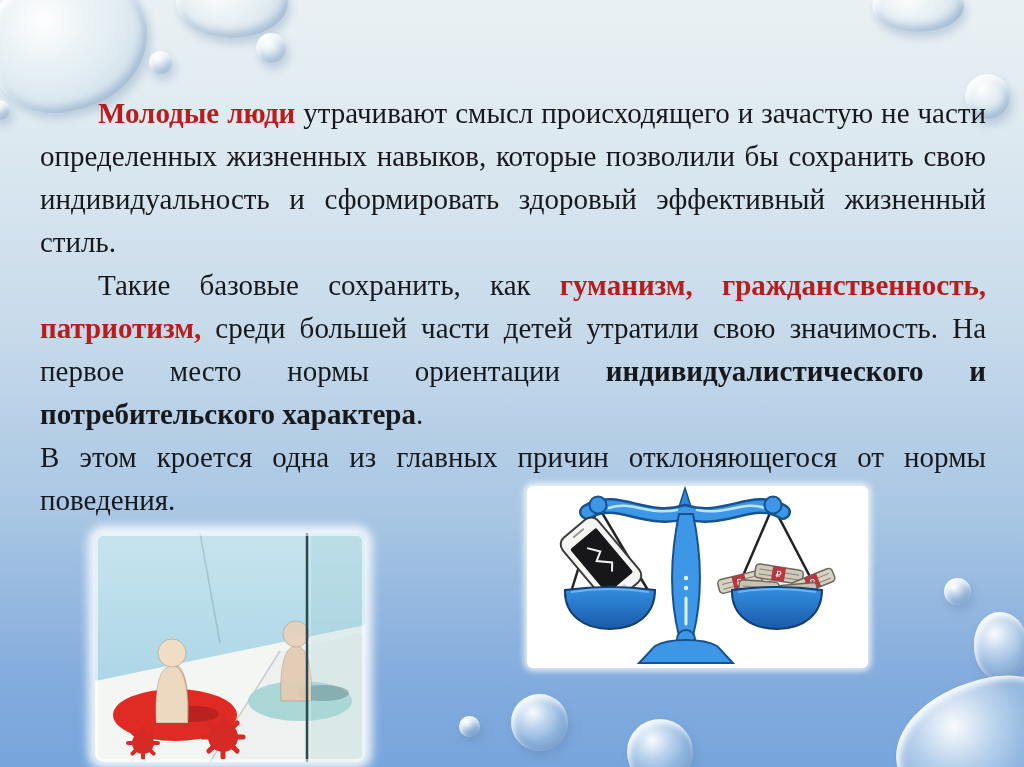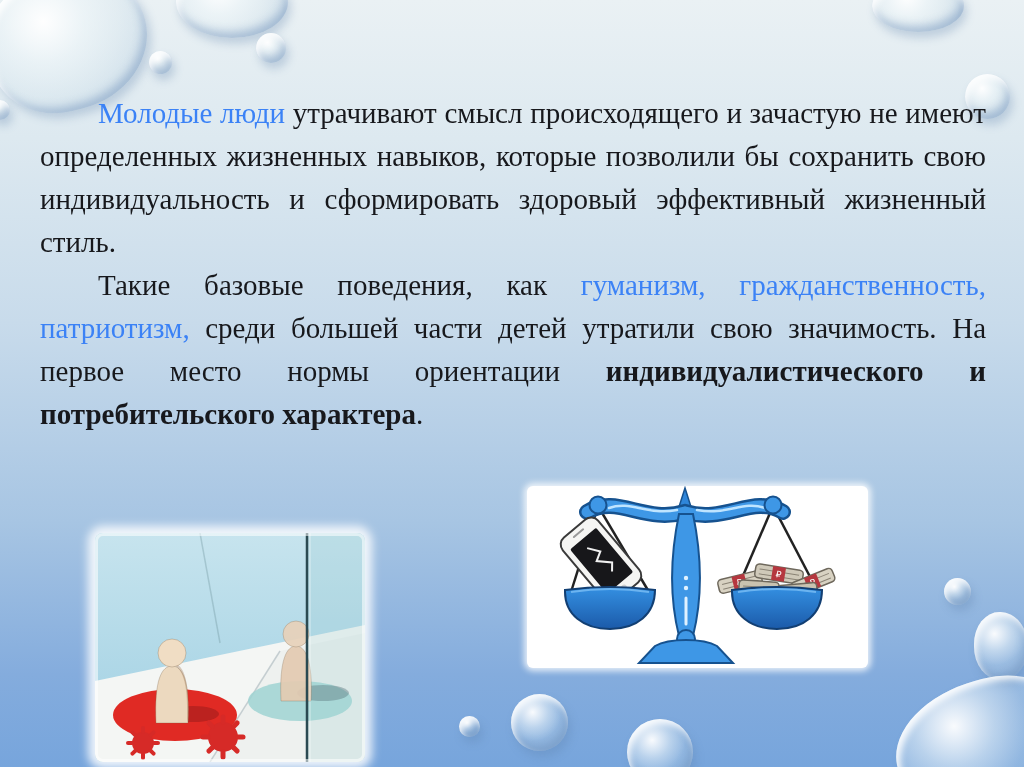--- a/index.html
+++ b/index.html
@@ -33,21 +33,21 @@
   .b12{left:511px;top:694px;width:57px;height:57px;}
   .b13{left:627px;top:719px;width:66px;height:66px;}
   
   .textblock{
     position:absolute;left:40px;top:92px;width:946px;
     font-size:29px;line-height:43px;color:#17181c;
     text-align:justify;z-index:3;
   }
   .textblock p{margin:0;}
   .indent{text-indent:58px;}
-  .red-bold{color:#3b82f6;font-weight:normal;}
+  .red-bold{color:#b91c1c;font-weight:bold;}
   .bold{font-weight:bold;}
   
   .photo{
     position:absolute;left:95px;top:533px;width:270px;height:229px;
     border-radius:8px;overflow:hidden;z-index:2;
     box-shadow:0 0 10px 7px rgba(255,255,255,.85);
     background:#b9dcea;
   }
   .scalecard{
     position:absolute;left:527px;top:486px;width:341px;height:182px;
@@ -67,22 +67,23 @@
 <div class="bubble b6"></div>
 <div class="bubble b7"></div>
 <div class="bubble b8"></div>
 <div class="bubble b9"></div>
 <div class="bubble b10"></div>
 <div class="bubble b11"></div>
 <div class="bubble b12"></div>
 <div class="bubble b13"></div>
 
 <div class="textblock">
-  <p class="indent"><span class="red-bold">Молодые люди</span><span> утрачивают смысл происходящего и зачастую не имеют определенных жизненных навыков, которые позволили бы сохранить свою индивидуальность и сформировать здоровый эффективный жизненный стиль.</span></p>
-  <p class="indent"><span>Такие базовые поведения, как </span><span class="red-bold">гуманизм, гражданственность, патриотизм,</span><span> среди большей части детей утратили свою значимость. На первое место нормы ориентации </span><span class="bold">индивидуалистического и потребительского характера</span><span>.</span></p>
+  <p class="indent"><span class="red-bold">Молодые люди</span><span> утрачивают смысл происходящего и зачастую не части определенных жизненных навыков, которые позволили бы сохранить свою индивидуальность и сформировать здоровый эффективный жизненный стиль.</span></p>
+  <p class="indent"><span>Такие базовые сохранить, как </span><span class="red-bold">гуманизм, гражданственность, патриотизм,</span><span> среди большей части детей утратили свою значимость. На первое место нормы ориентации </span><span class="bold">индивидуалистического и потребительского характера</span><span>.</span></p>
+  <p><span>В этом кроется одна из главных причин отклоняющегося от нормы поведения.</span></p>
 </div>
 
 <div class="photo">
   <svg width="270" height="229" viewBox="0 0 270 229">
     <defs>
       <linearGradient id="sky" x1="0" y1="0" x2="0" y2="1">
         <stop offset="0" stop-color="#c7e4ee"></stop>
           <stop offset="1" stop-color="#9ecfe2"></stop>
       </linearGradient>
     </defs>

